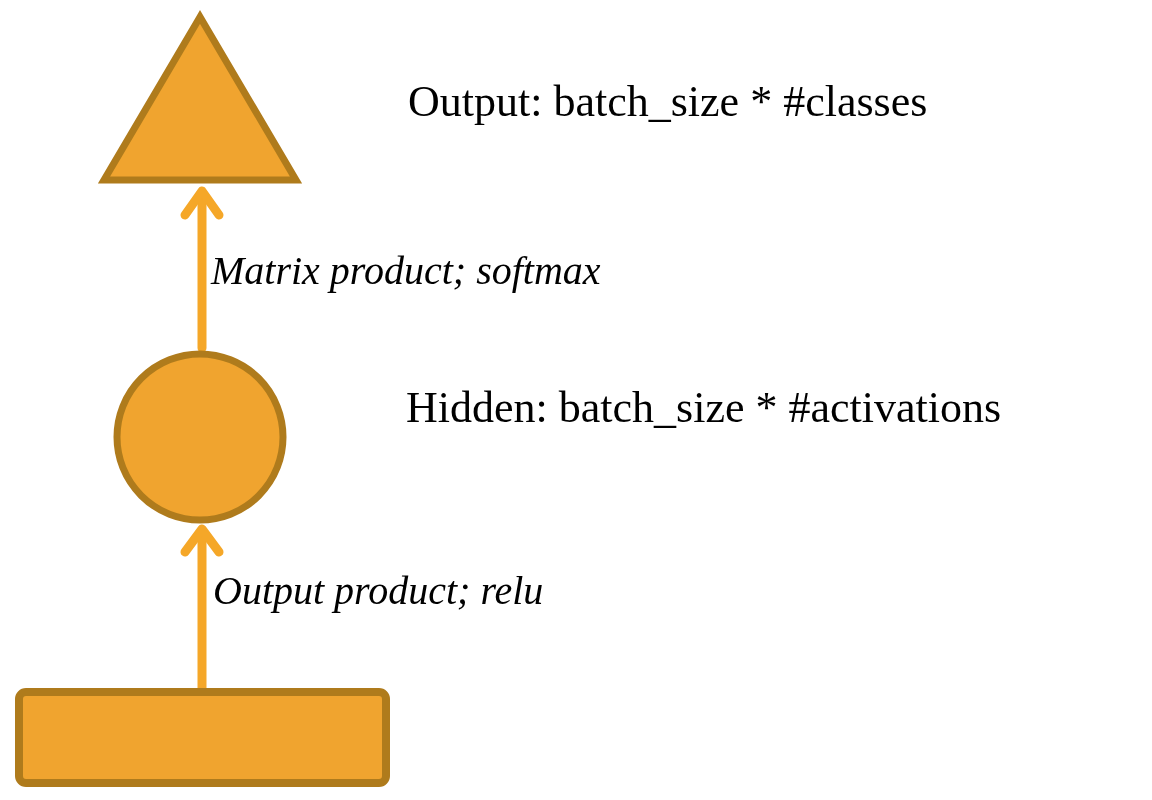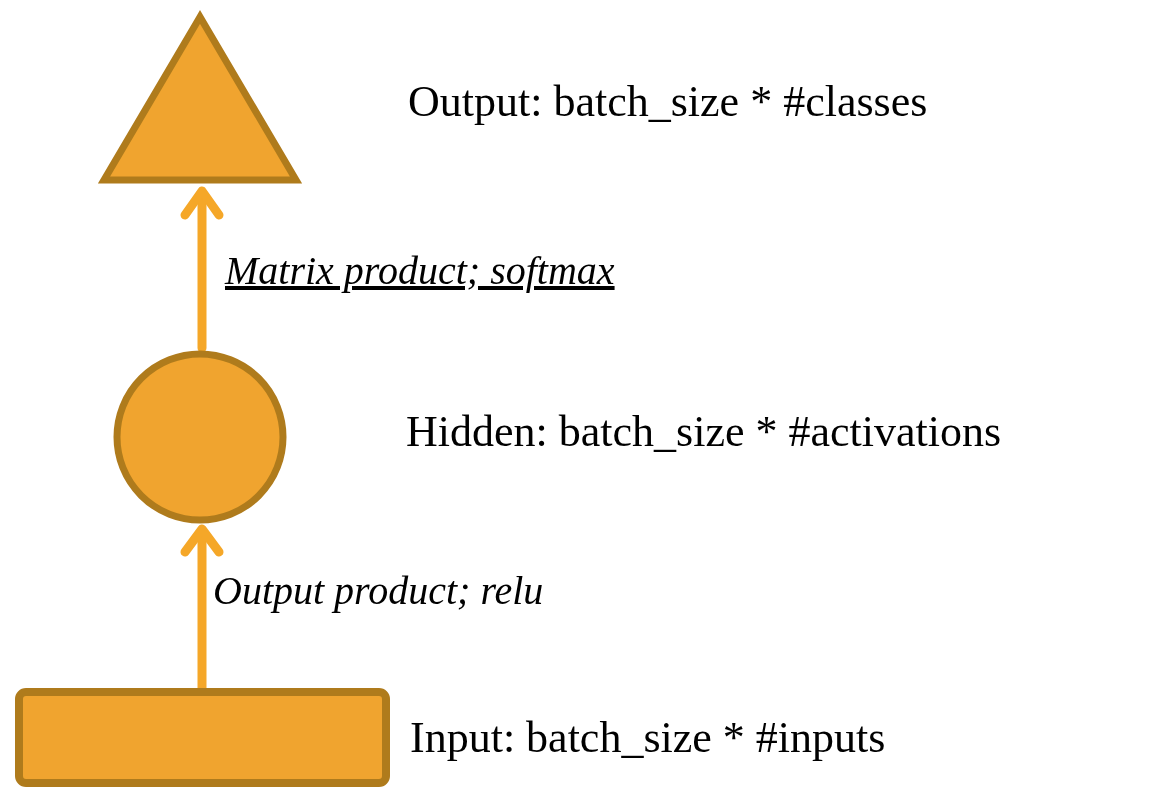--- a/index.html
+++ b/index.html
@@ -61,21 +61,20 @@
 
     <polygon class="shape" points="200,17 104,180 296,180" stroke-width="7"></polygon>
 
     <circle class="shape" cx="200" cy="437" r="83" stroke-width="7"></circle>
 
     <rect class="shape" x="19" y="692" width="367" height="91" rx="7" stroke-width="8"></rect>
   </svg>
 
   <div class="node-label" style="left:408px; top:78px;">Output: batch_size * #classes</div>
 
-  <div class="edge-label" style="left:225px; top:249px;text-decoration:underline;">Matrix product; softmax</div>
+  <div class="edge-label" style="left:211px; top:249px;">Matrix product; softmax</div>
 
-  <div class="node-label" style="left:406px; top:408px;">Hidden: batch_size * #activations</div>
+  <div class="node-label" style="left:406px; top:384px;">Hidden: batch_size * #activations</div>
 
   <div class="edge-label" style="left:213px; top:569px;">Output product; relu</div>
 
-  <div class="node-label" style="left:410px; top:714px;">Input: batch_size * #inputs</div>
 
 </div>
 
 </body></html>

